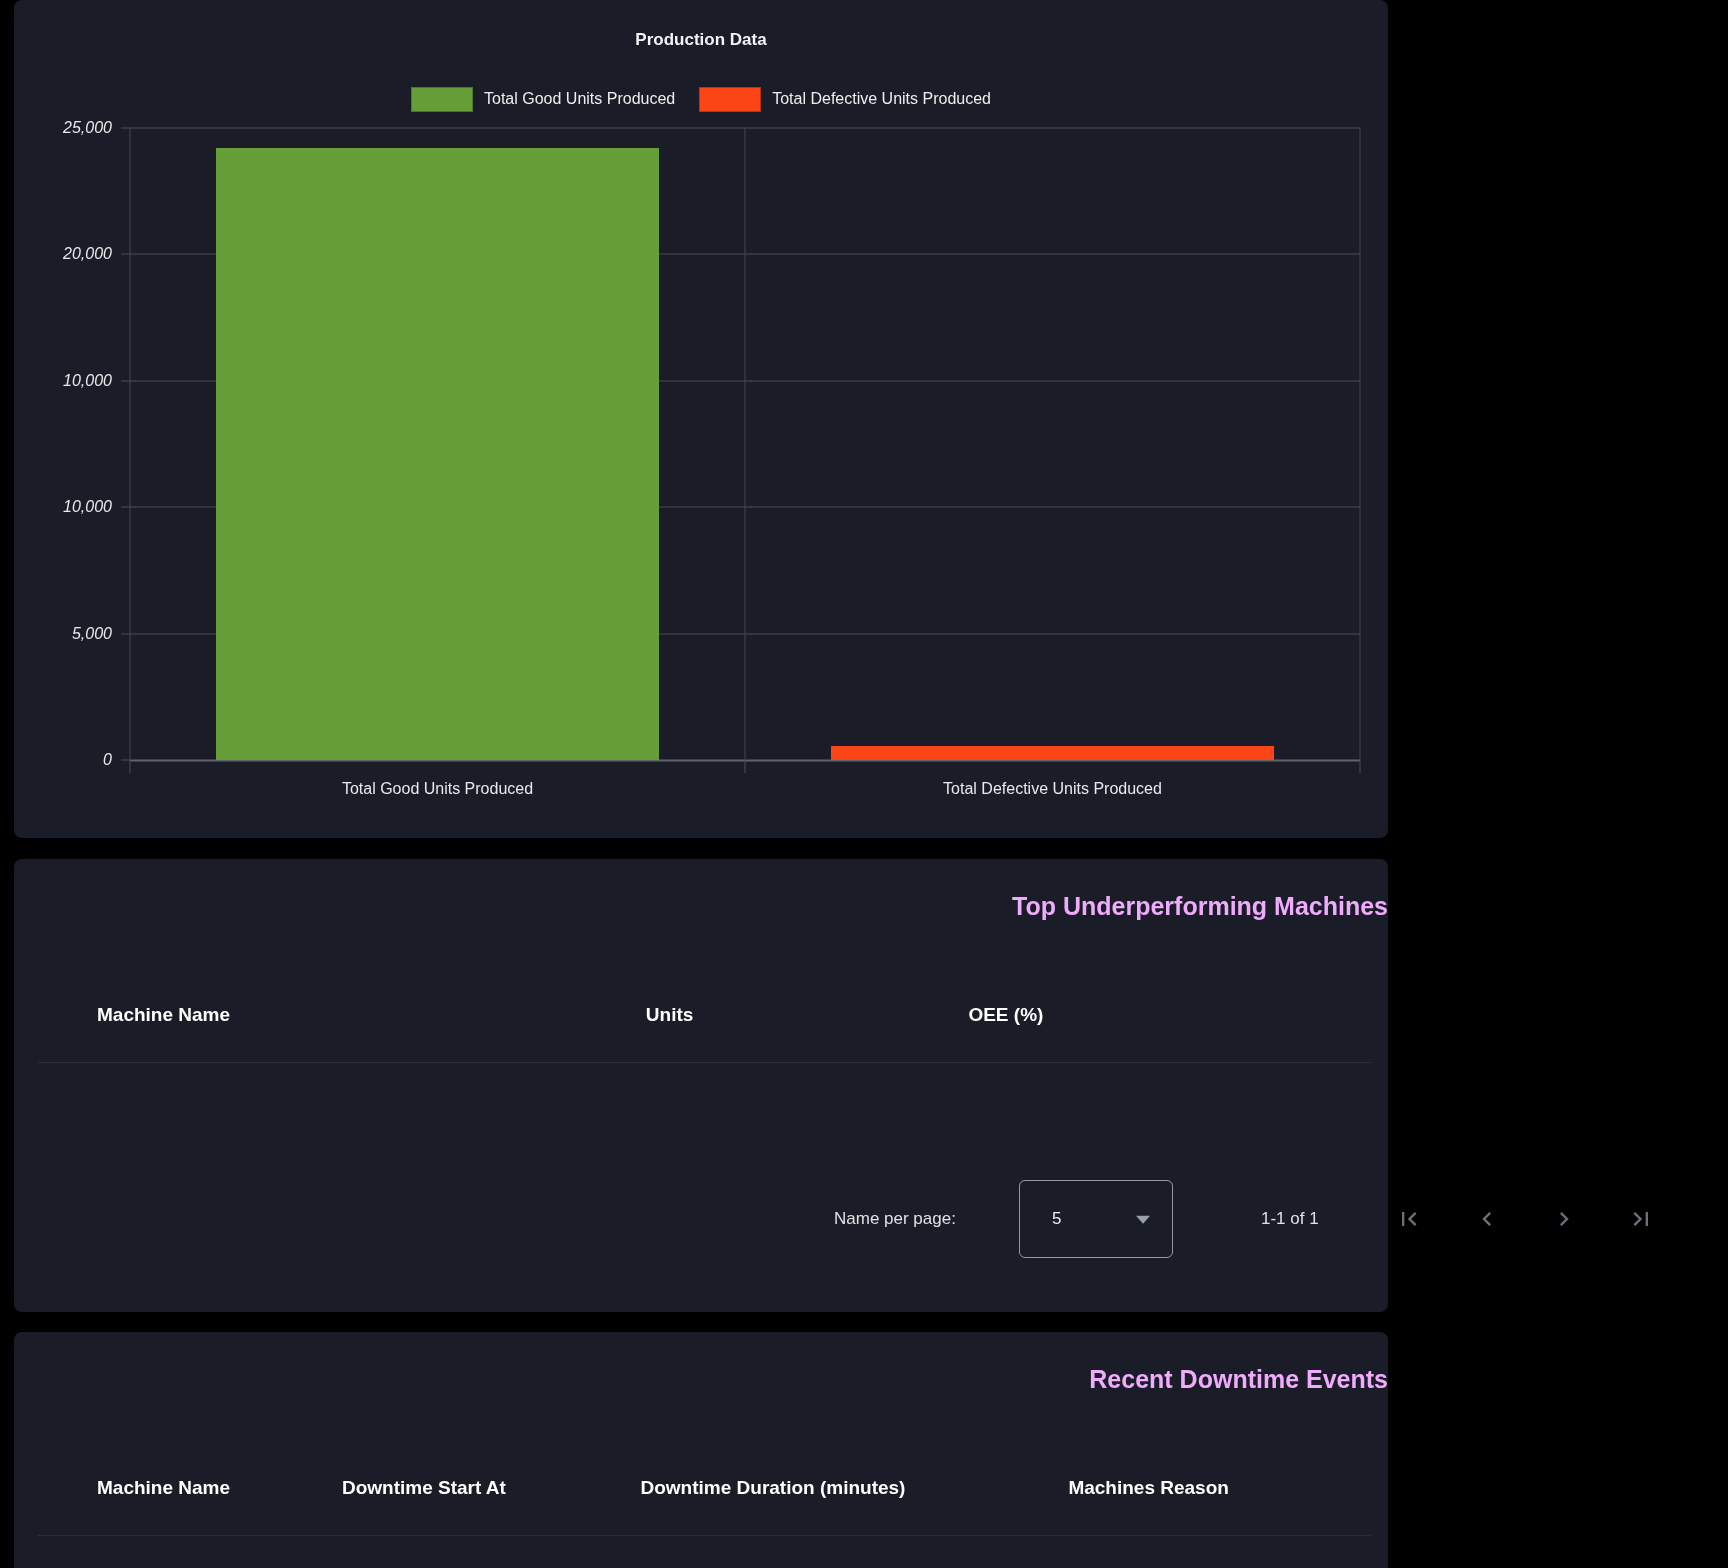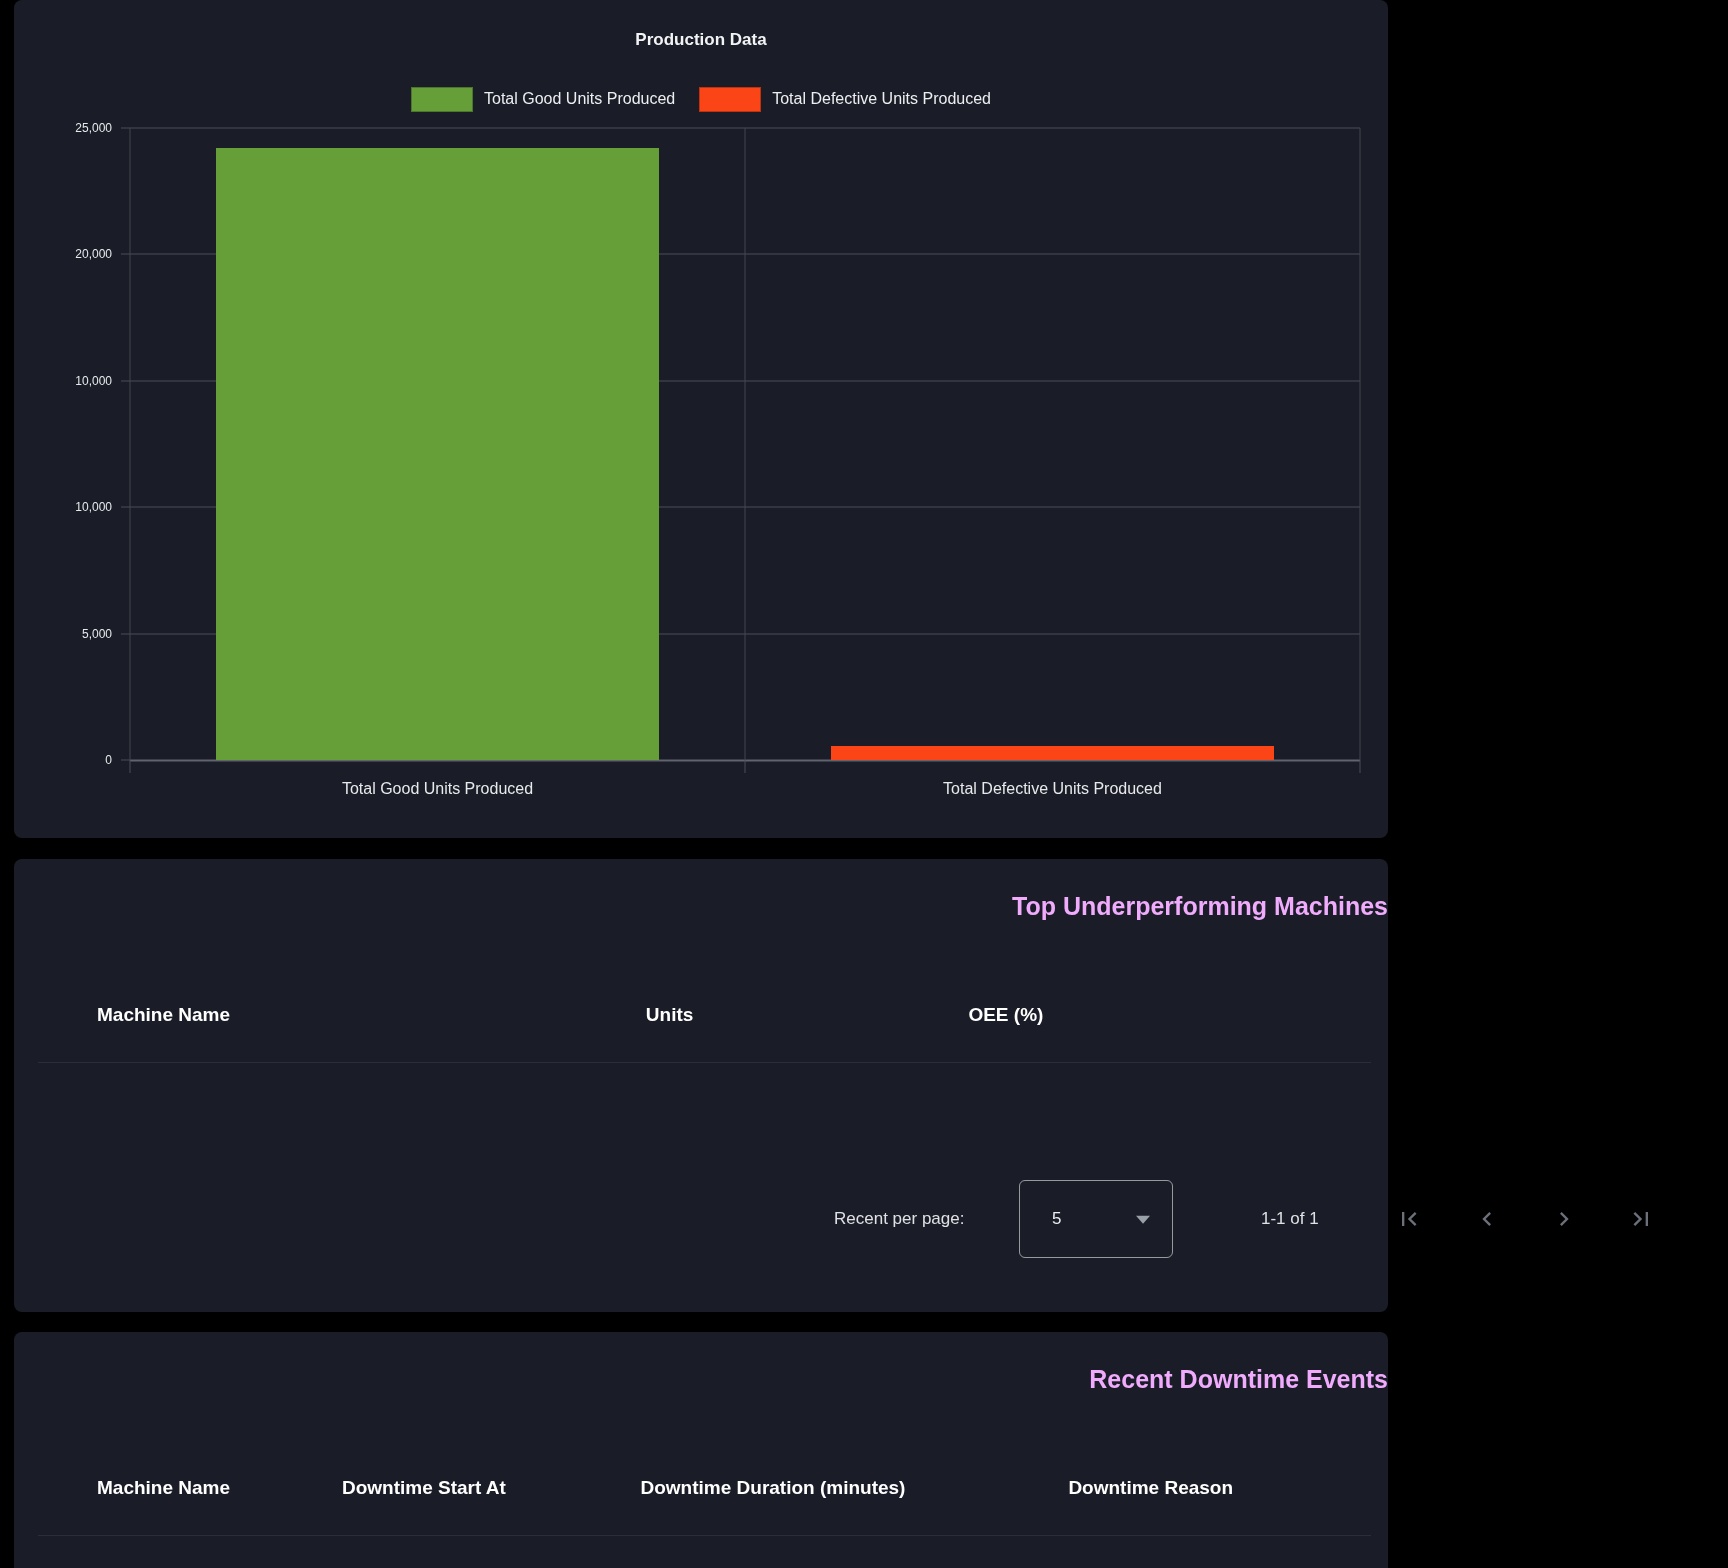--- a/index.html
+++ b/index.html
@@ -46,21 +46,21 @@
     position: absolute; top: 100%; width: 1px; height: 13px; background: #4a4e58;
     transform: translateX(-0.5px);
   }
   .ydash {
     position: absolute; right: 100%; width: 9px; height: 1px; background: #4a4e58;
     transform: translateY(-0.5px);
   }
   .ytick {
     position: absolute; right: 100%; margin-right: 18px;
     transform: translateY(-50%);
-    color: #e7e9eb; font-size: 12px; white-space: nowrap;
+    color: #e7e9eb; font-size: 16px; white-space: nowrap; font-style: italic;
   }
   .slot {
     position: absolute; bottom: 0; height: 100%; width: 50%;
     display: flex; align-items: flex-end; justify-content: center;
   }
   .bar { width: 72%; }
   .xlabel {
     position: absolute; top: calc(100% + 20px); width: 50%;
     text-align: center; color: #e7e9eb; font-size: 16px;
   }
@@ -170,21 +170,21 @@
 </div>
 
 <div class="panel" id="underperforming-panel">
   <div class="panel-title">Top Underperforming Machines</div>
   <div class="thead grid3">
     <div>Machine Name</div>
     <div>Units</div>
     <div>OEE (%)</div>
   </div>
   <div class="paginator">
-    <span class="ipp-label">Recent per page:</span>
+    <span class="ipp-label">Name per page:</span>
     <div class="page-size-select">
       <span class="value">5</span>
       <span class="select-arrow"></span>
     </div>
     <span class="range-label">1-1 of 1</span>
     <button class="nav-btn" id="btn-first">
       <svg viewBox="0 0 24 24">
           <path d="M18.41 16.59 13.82 12l4.59-4.59L17 6l-6 6 6 6zM6 6h2v12H6z"></path>
         </svg>
     </button>
@@ -205,15 +205,15 @@
     </button>
   </div>
 </div>
 
 <div class="panel" id="downtime-panel">
   <div class="panel-title">Recent Downtime Events</div>
   <div class="thead grid4">
     <div>Machine Name</div>
     <div>Downtime Start At</div>
     <div>Downtime Duration (minutes)</div>
-    <div>Downtime Reason</div>
+    <div>Machines Reason</div>
   </div>
 </div>
 
 </body></html>

